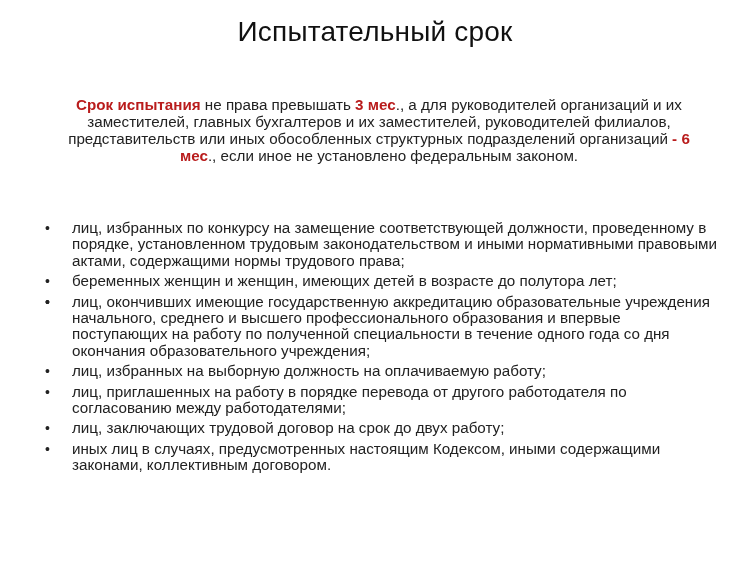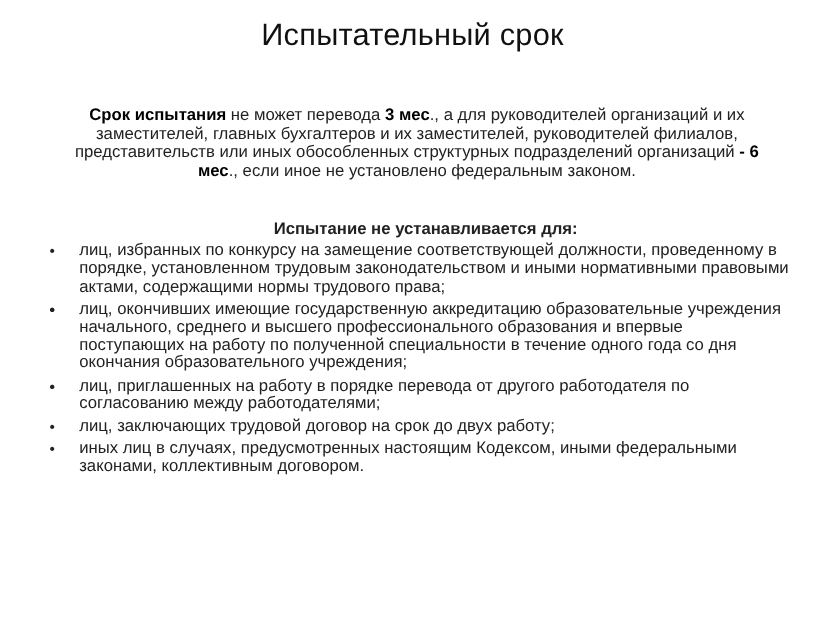--- a/index.html
+++ b/index.html
@@ -10,47 +10,46 @@
     }
     .slide { position: absolute; left: 0; top: 0; width: 750px; height: 562px; }
     .title {
       position: absolute; left: 0; top: 16px; width: 750px; text-align: center;
       font-size: 28px; font-weight: normal; color: #111; letter-spacing: 0.2px;
     }
     .intro {
       position: absolute; left: 48px; top: 96px; width: 662px; text-align: center;
       font-size: 15.2px; line-height: 17px; color: #222;
     }
-    .intro b { color: #000000; }
+    .intro b { color: #b91c1c; }
     .subhead {
       position: absolute; left: 0; top: 200px; width: 750px; text-align: center;
       font-size: 15.2px; font-weight: bold; color: #222; padding-left: 24px; box-sizing: border-box;
     }
     ul.items {
       position: absolute; left: 40px; top: 220px; width: 680px; margin: 0; padding: 0; list-style: none;
       font-size: 15.2px; line-height: 16.4px; color: #222;
     }
     ul.items li { position: relative; padding-left: 32px; margin-bottom: 4px; }
     ul.items li .bullet {
       position: absolute; left: 5px; top: 0; font-size: 14px;
     }
   </style>
 </head>
 <body>
 
 <div class="slide">
   <div class="title">Испытательный срок</div>
 
-  <div class="intro"><b>Срок испытания</b><span> не может перевода </span><b>3 мес</b><span>., а для руководителей организаций и их заместителей, главных бухгалтеров и их заместителей, руководителей филиалов, представительств или иных обособленных структурных подразделений организаций </span><b>- 6 мес</b><span>., если иное не установлено федеральным законом.</span></div>
+  <div class="intro"><b>Срок испытания</b><span> не права превышать </span><b>3 мес</b><span>., а для руководителей организаций и их заместителей, главных бухгалтеров и их заместителей, руководителей филиалов, представительств или иных обособленных структурных подразделений организаций </span><b>- 6 мес</b><span>., если иное не установлено федеральным законом.</span></div>
 
-  <div class="subhead">Испытание не устанавливается для:</div>
 
   <ul class="items">
     <li><span class="bullet">•</span><span>лиц, избранных по конкурсу на замещение соответствующей должности, проведенному в порядке, установленном трудовым законодательством и иными нормативными правовыми актами, содержащими нормы трудового права;</span></li>
-    <li><span class="bullet">•</span></li>
+    <li><span class="bullet">•</span><span>беременных женщин и женщин, имеющих детей в возрасте до полутора лет;</span></li>
     <li><span class="bullet">•</span></li>
     <li><span class="bullet">•</span><span>лиц, окончивших имеющие государственную аккредитацию образовательные учреждения начального, среднего и высшего профессионального образования и впервые поступающих на работу по полученной специальности в течение одного года со дня окончания образовательного учреждения;</span></li>
-    <li><span class="bullet">•</span></li>
+    <li><span class="bullet">•</span><span>лиц, избранных на выборную должность на оплачиваемую работу;</span></li>
     <li><span class="bullet">•</span><span>лиц, приглашенных на работу в порядке перевода от другого работодателя по согласованию между работодателями;</span></li>
     <li><span class="bullet">•</span><span>лиц, заключающих трудовой договор на срок до двух работу;</span></li>
-    <li><span class="bullet">•</span><span>иных лиц в случаях, предусмотренных настоящим Кодексом, иными федеральными законами, коллективным договором.</span></li>
+    <li><span class="bullet">•</span><span>иных лиц в случаях, предусмотренных настоящим Кодексом, иными содержащими законами, коллективным договором.</span></li>
   </ul>
 </div>
 
 </body></html>

